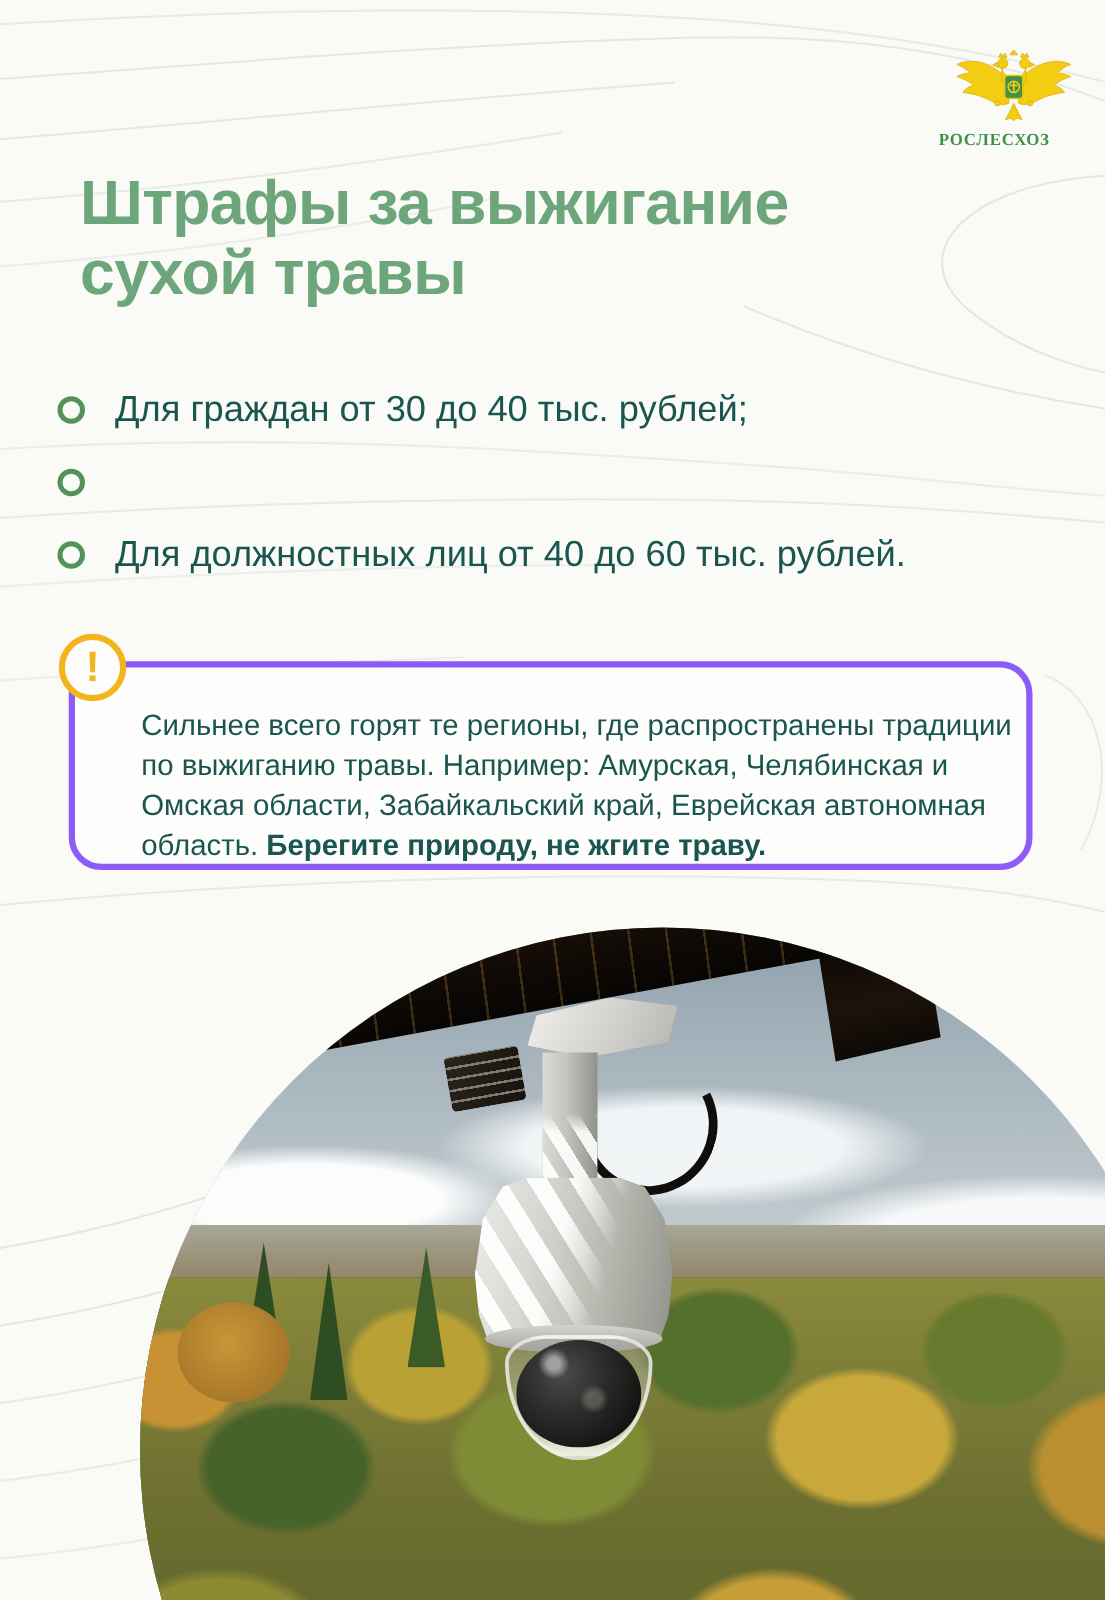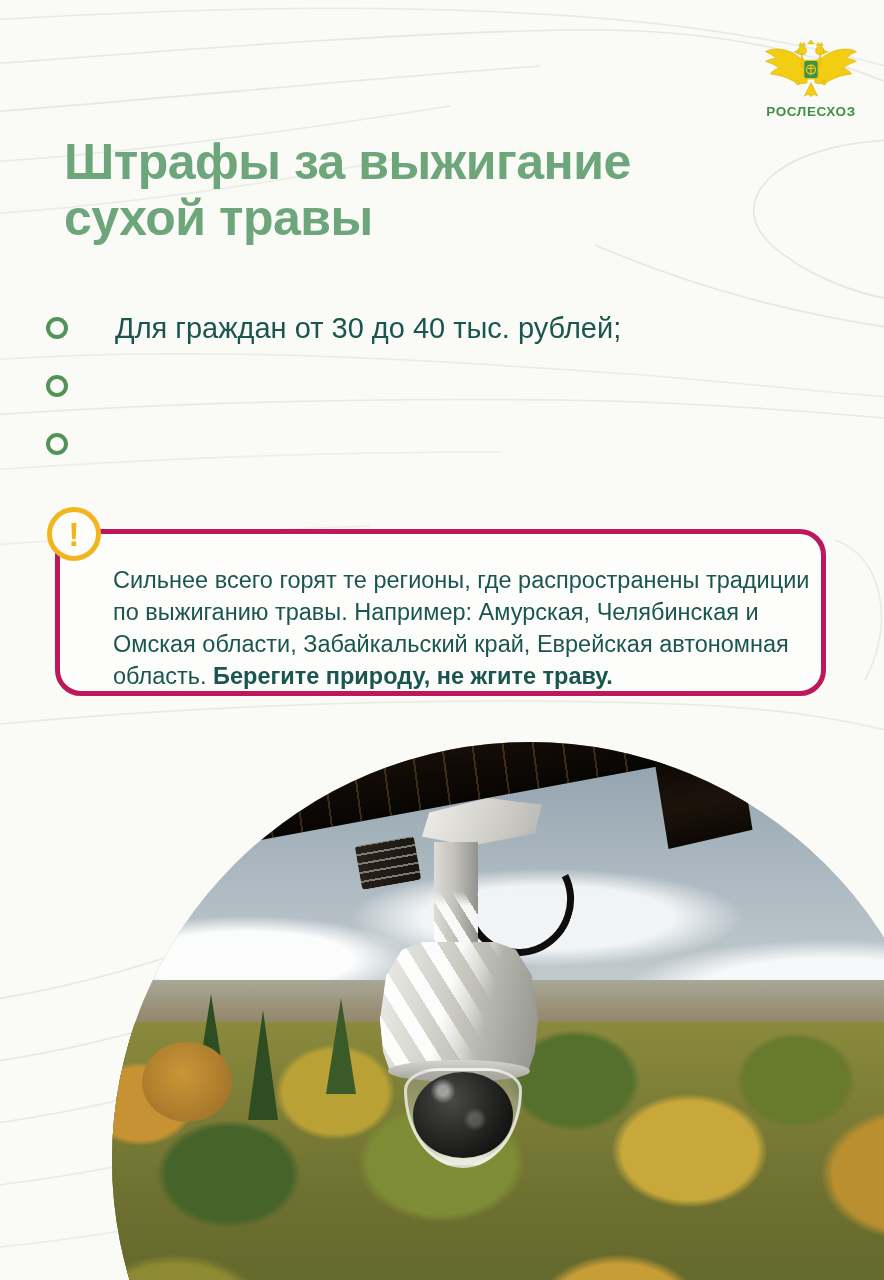--- a/index.html
+++ b/index.html
@@ -4,40 +4,40 @@
 <style>
   html,body{margin:0;padding:0;background:#fff;}
   .page{
     position:relative;width:884px;height:1280px;overflow:hidden;
     background:#fafaf7;
     font-family:"Liberation Sans","DejaVu Sans",sans-serif;
   }
   .contours{position:absolute;inset:0;z-index:0;}
 
   
-  .logo{position:absolute;left:751px;top:40px;width:120px;z-index:3;text-align:center;}
+  .logo{position:absolute;left:751px;top:40px;width:120px;z-index:3;font-family:Liberation Serif, serif;}
   .logo-eagle{display:block;margin:0 auto;}
   .logo-text{margin-top:2px;font-size:13.5px;font-weight:bold;letter-spacing:.6px;color:#3f9149;}
 
   
   .title{
     position:absolute;left:48px;top:118px;width:640px;margin:16px;z-index:3;
     font-size:50px;line-height:1.12;font-weight:bold;letter-spacing:-.5px;color:#6ea67c;
   }
 
   
   .bullets{position:absolute;left:46px;top:308px;margin:0;padding:0;list-style:none;z-index:3;}
-  .bullet{display:flex;align-items:center;height:40px;margin-bottom:18px;gap:23px;}
+  .bullet{display:flex;align-items:center;height:40px;margin-bottom:18px;}
   .ring{flex:none;width:22px;height:22px;box-sizing:border-box;border:4px solid #53935a;border-radius:50%;margin-right:24px;}
   .bullet-text{font-size:29px;font-weight:500;color:#1a564f;white-space:nowrap;}
 
   
   .warn{
     position:absolute;left:55px;top:529px;width:771px;height:167px;box-sizing:border-box;z-index:2;
-    border:5px solid #be185d;border-radius:26px;background:#fdfdfb;
+    border:5px solid #8b5cf6;border-radius:26px;background:#fdfdfb;
   }
   .warn-text{
     position:absolute;left:53px;top:30px;width:706px;margin:0;
     font-size:23.5px;line-height:32px;font-weight:500;color:#1a564f;
   }
   .warn-text strong{font-weight:bold;}
   .warn-badge{
     position:absolute;left:47px;top:507px;width:54px;height:54px;box-sizing:border-box;z-index:4;
     border:5px solid #f2b51d;border-radius:50%;background:#fdfdfb;
     display:flex;align-items:center;justify-content:center;
@@ -186,20 +186,21 @@
   <ul class="bullets">
     <li class="bullet">
       <span class="ring"></span>
       <span class="bullet-text">Для граждан от 30 до 40 тыс. рублей;</span>
     </li>
     <li class="bullet">
       <span class="ring"></span>
     </li>
     <li class="bullet">
       <span class="ring"></span>
+      <span class="bullet-text">Для должностных лиц от 40 до 60 тыс. рублей.</span>
     </li>
   </ul>
 
   <div class="warn">
     <p class="warn-text">
       <span>Сильнее всего горят те регионы, где распространены традиции по выжиганию травы. Например: Амурская, Челябинская и Омская области, Забайкальский край, Еврейская автономная область. </span><strong>Берегите природу, не жгите траву.</strong>
     </p>
   </div>
   <div class="warn-badge">
     <span>!</span>

